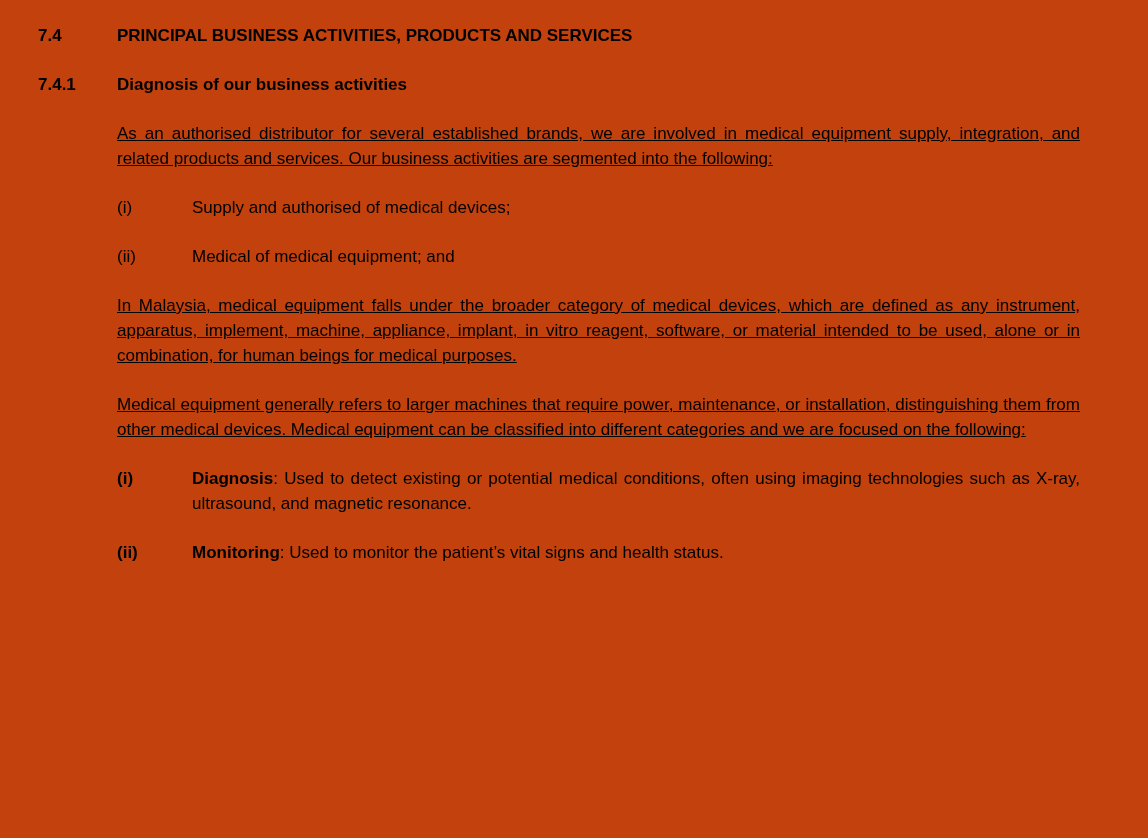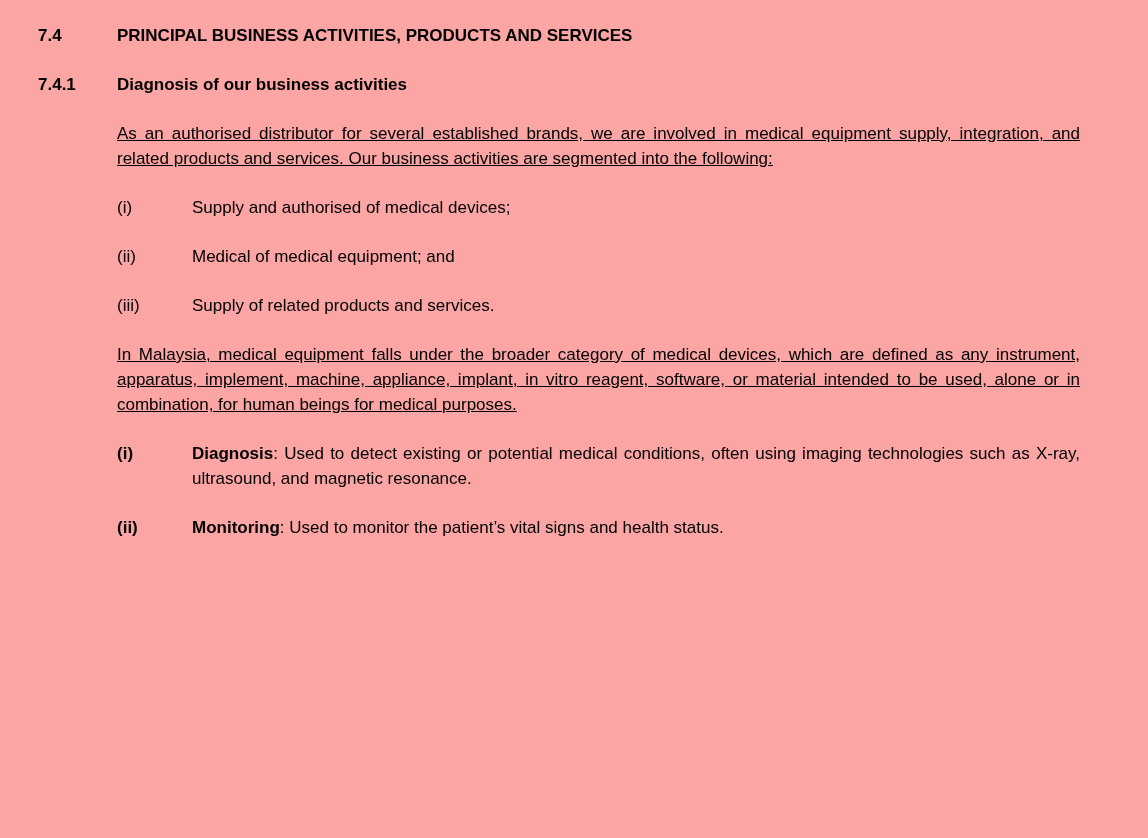--- a/index.html
+++ b/index.html
@@ -5,21 +5,21 @@
   html, body {
     margin: 0;
     padding: 0;
     background: #ffffff;
   }
   .page {
     position: relative;
     width: 1148px;
     height: 838px;
     box-sizing: border-box;
-    background: #fca5a5;
+    background: #c2410c;
     color: #000000;
     font-family: "Liberation Sans", "DejaVu Sans", sans-serif;
     font-size: 17px;
     line-height: 25px;
     padding: 23px 68px 0 38px;
     overflow: hidden;
   }
   .heading-row {
     display: flex;
     font-weight: bold;
@@ -78,28 +78,25 @@
 
     <div>
       <div class="list-item">
         <span class="marker">(i)</span>
         <span class="text">Supply and authorised of medical devices;</span>
       </div>
       <div class="list-item">
         <span class="marker">(ii)</span>
         <span class="text">Medical of medical equipment; and</span>
       </div>
-      <div class="list-item">
-        <span class="marker">(iii)</span>
-        <span class="text">Supply of related products and services.</span>
-      </div>
     </div>
 
     <p class="para">In Malaysia, medical equipment falls under the broader category of medical devices, which are defined as any instrument, apparatus, implement, machine, appliance, implant, in vitro reagent, software, or material intended to be used, alone or in combination, for human beings for medical purposes.</p>
 
+    <p class="para">Medical equipment generally refers to larger machines that require power, maintenance, or installation, distinguishing them from other medical devices. Medical equipment can be classified into different categories and we are focused on the following:</p>
 
     <div>
       <div class="list-item category">
         <span class="marker">(i)</span>
         <span class="text"><span class="term">Diagnosis</span><span>: Used to detect existing or potential medical conditions, often using imaging technologies such as X-ray, ultrasound, and magnetic resonance.</span></span>
       </div>
       <div class="list-item category">
         <span class="marker">(ii)</span>
         <span class="text"><span class="term">Monitoring</span><span>: Used to monitor the patient’s vital signs and health status.</span></span>
       </div>

